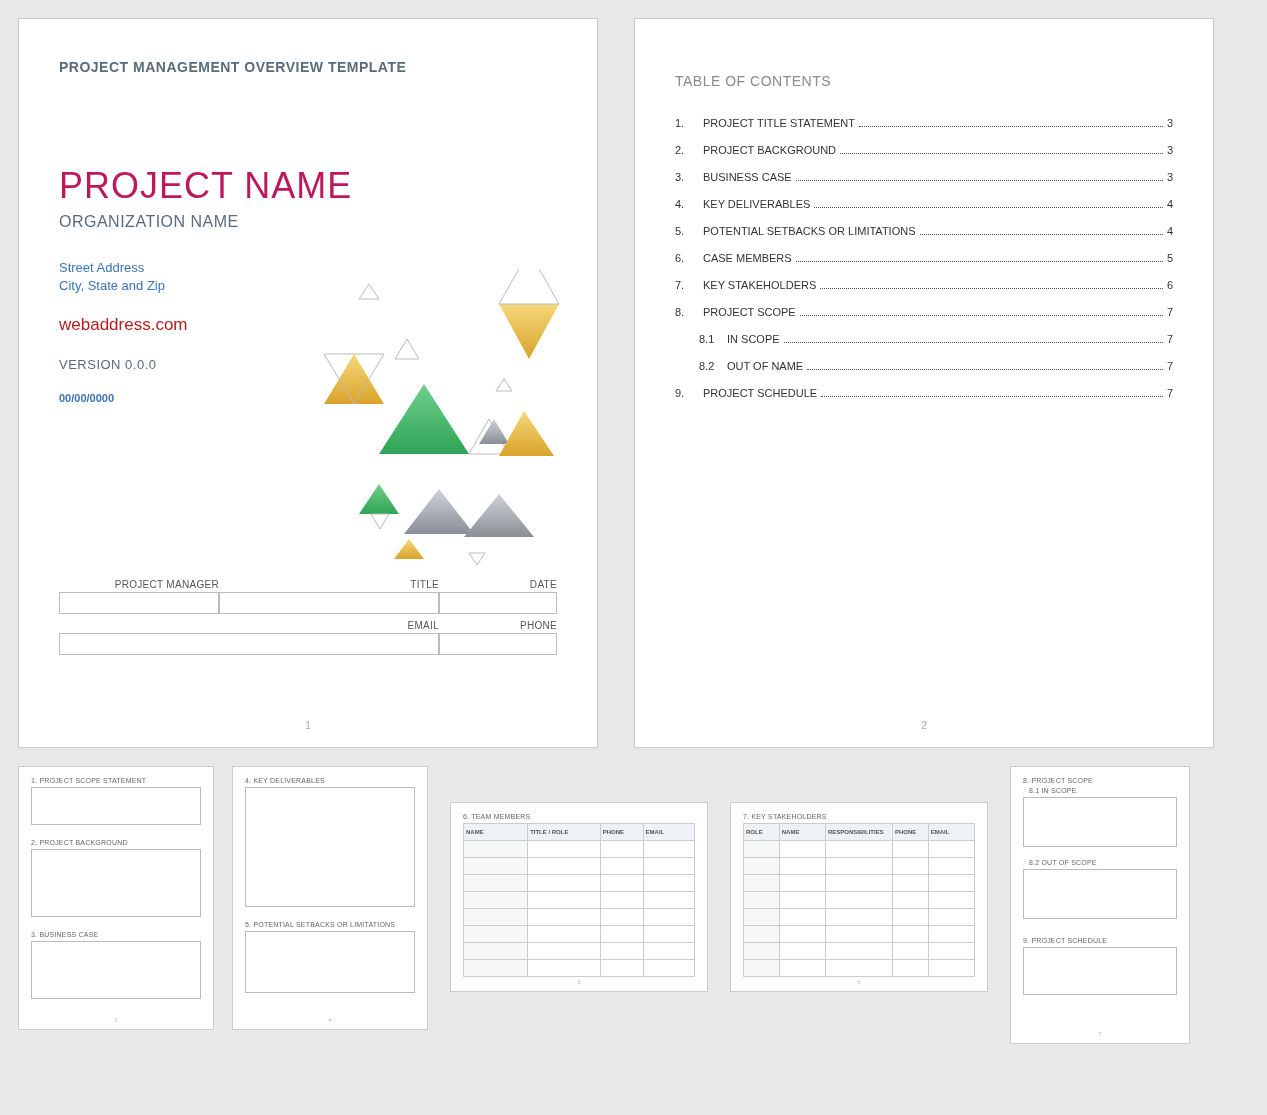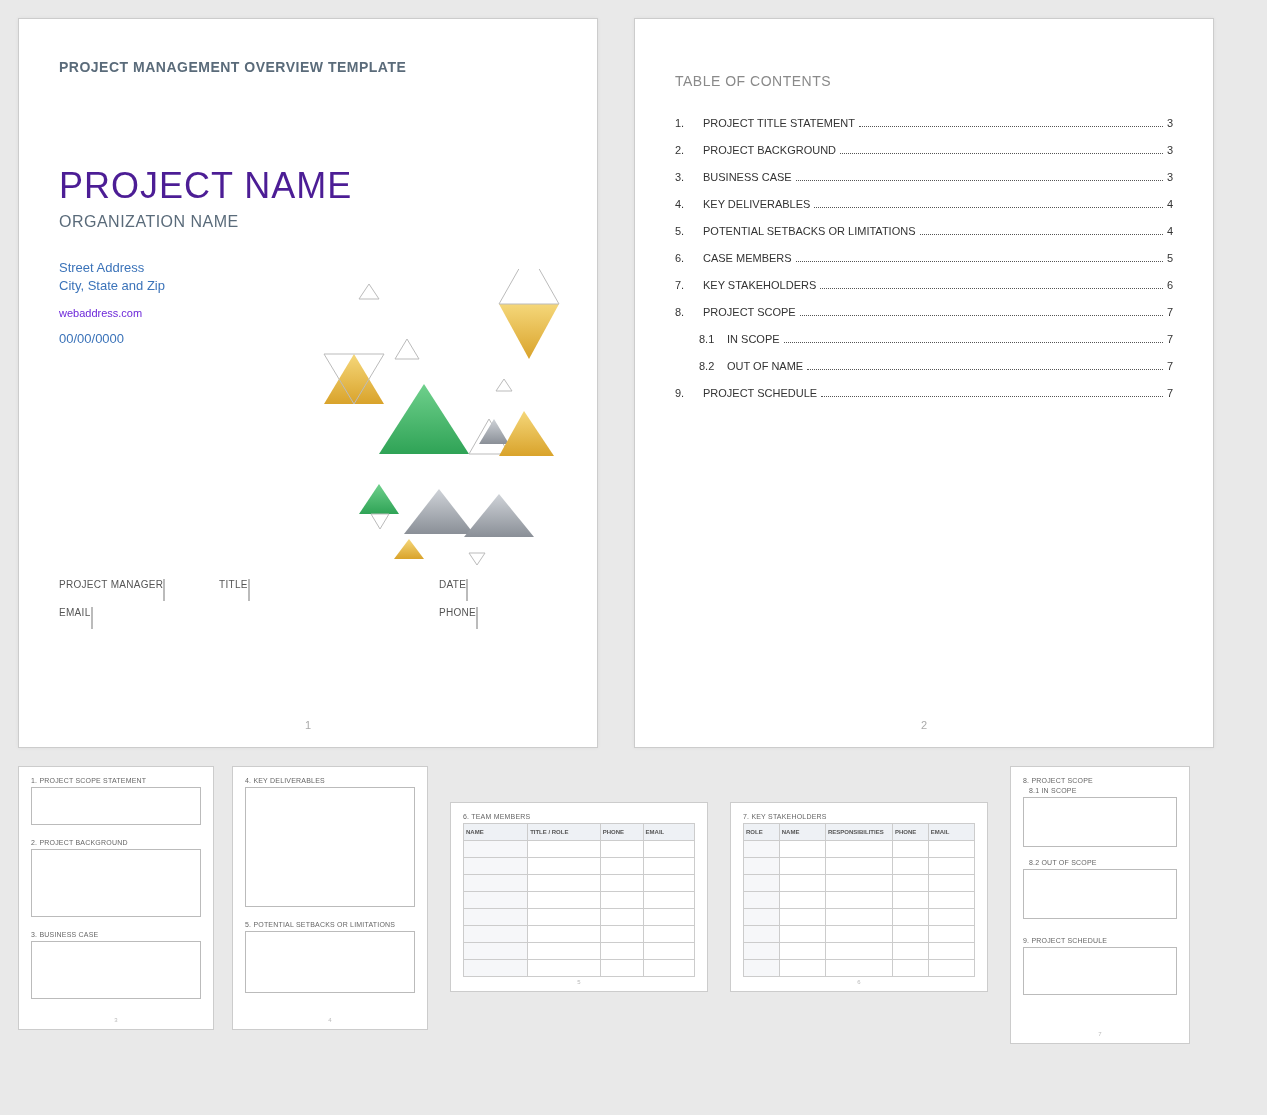--- a/index.html
+++ b/index.html
@@ -29,48 +29,48 @@
     font-size: 14px;
     font-weight: 700;
     letter-spacing: 0.5px;
     color: #5a6b7a;
   }
   .project-name {
     margin-top: 90px;
     font-size: 36px;
     font-weight: 300;
     letter-spacing: 1px;
-    color: #4c1d95;
+    color: #be185d;
   }
   .org-name {
     margin-top: 6px;
     font-size: 16px;
     font-weight: 400;
     letter-spacing: 0.5px;
     color: #5a6b7a;
   }
   .addr {
     margin-top: 28px;
     font-size: 13px;
     color: #3b73b9;
     line-height: 1.4;
   }
-  .web { margin-top: 12px; font-size: 11px; color:#6d28d9; }
+  .web { margin-top: 20px; font-size: 17px; color:#b91c1c; }
   .version { margin-top: 22px; font-size: 13px; color:#5a6b7a; letter-spacing:0.5px;}
-  .date0 { margin-top: 12px; font-size: 13px; color:#3b73b9; }
+  .date0 { margin-top: 20px; font-size: 11px; color:#3b73b9;font-weight:bold; }
   .graphic {
     position: absolute;
     left: 280px;
     top: 250px;
     width: 300px;
     height: 300px;
   }
   .form-area { position:absolute; left:40px; right:40px; top:560px; }
   .form-row { display:flex; gap:0; margin-bottom:6px; }
-  .form-col { display:flex; flex-direction:row; }
+  .form-col { display:flex; flex-direction:column;text-align:right; }
   .form-label { font-size:10px; color:#555; margin-bottom:2px; letter-spacing:0.3px;}
   .form-input {
     border:1px solid #bbb;
     height:22px;
     box-sizing:border-box;
     background:#fff;
   }
   .page-number {
     position:absolute;
     bottom:16px;
@@ -152,20 +152,21 @@
 
   <div class="page big">
     <div class="template-header">PROJECT MANAGEMENT OVERVIEW TEMPLATE</div>
     <div class="project-name">PROJECT NAME</div>
     <div class="org-name">ORGANIZATION NAME</div>
     <div class="addr">
       <div>Street Address</div>
       <div>City, State and Zip</div>
     </div>
     <div class="web">webaddress.com</div>
+    <div class="version">VERSION 0.0.0</div>
     <div class="date0">00/00/0000</div>
 
     <svg class="graphic" viewBox="0 0 300 300">
       <defs>
         <linearGradient id="gy" x1="0" y1="0" x2="0" y2="1">
             <stop offset="0%" stop-color="#f5d77a"></stop>
             <stop offset="100%" stop-color="#d9a32b"></stop>
           </linearGradient>
         <linearGradient id="gg" x1="0" y1="0" x2="0" y2="1">
             <stop offset="0%" stop-color="#6fd08c"></stop>

